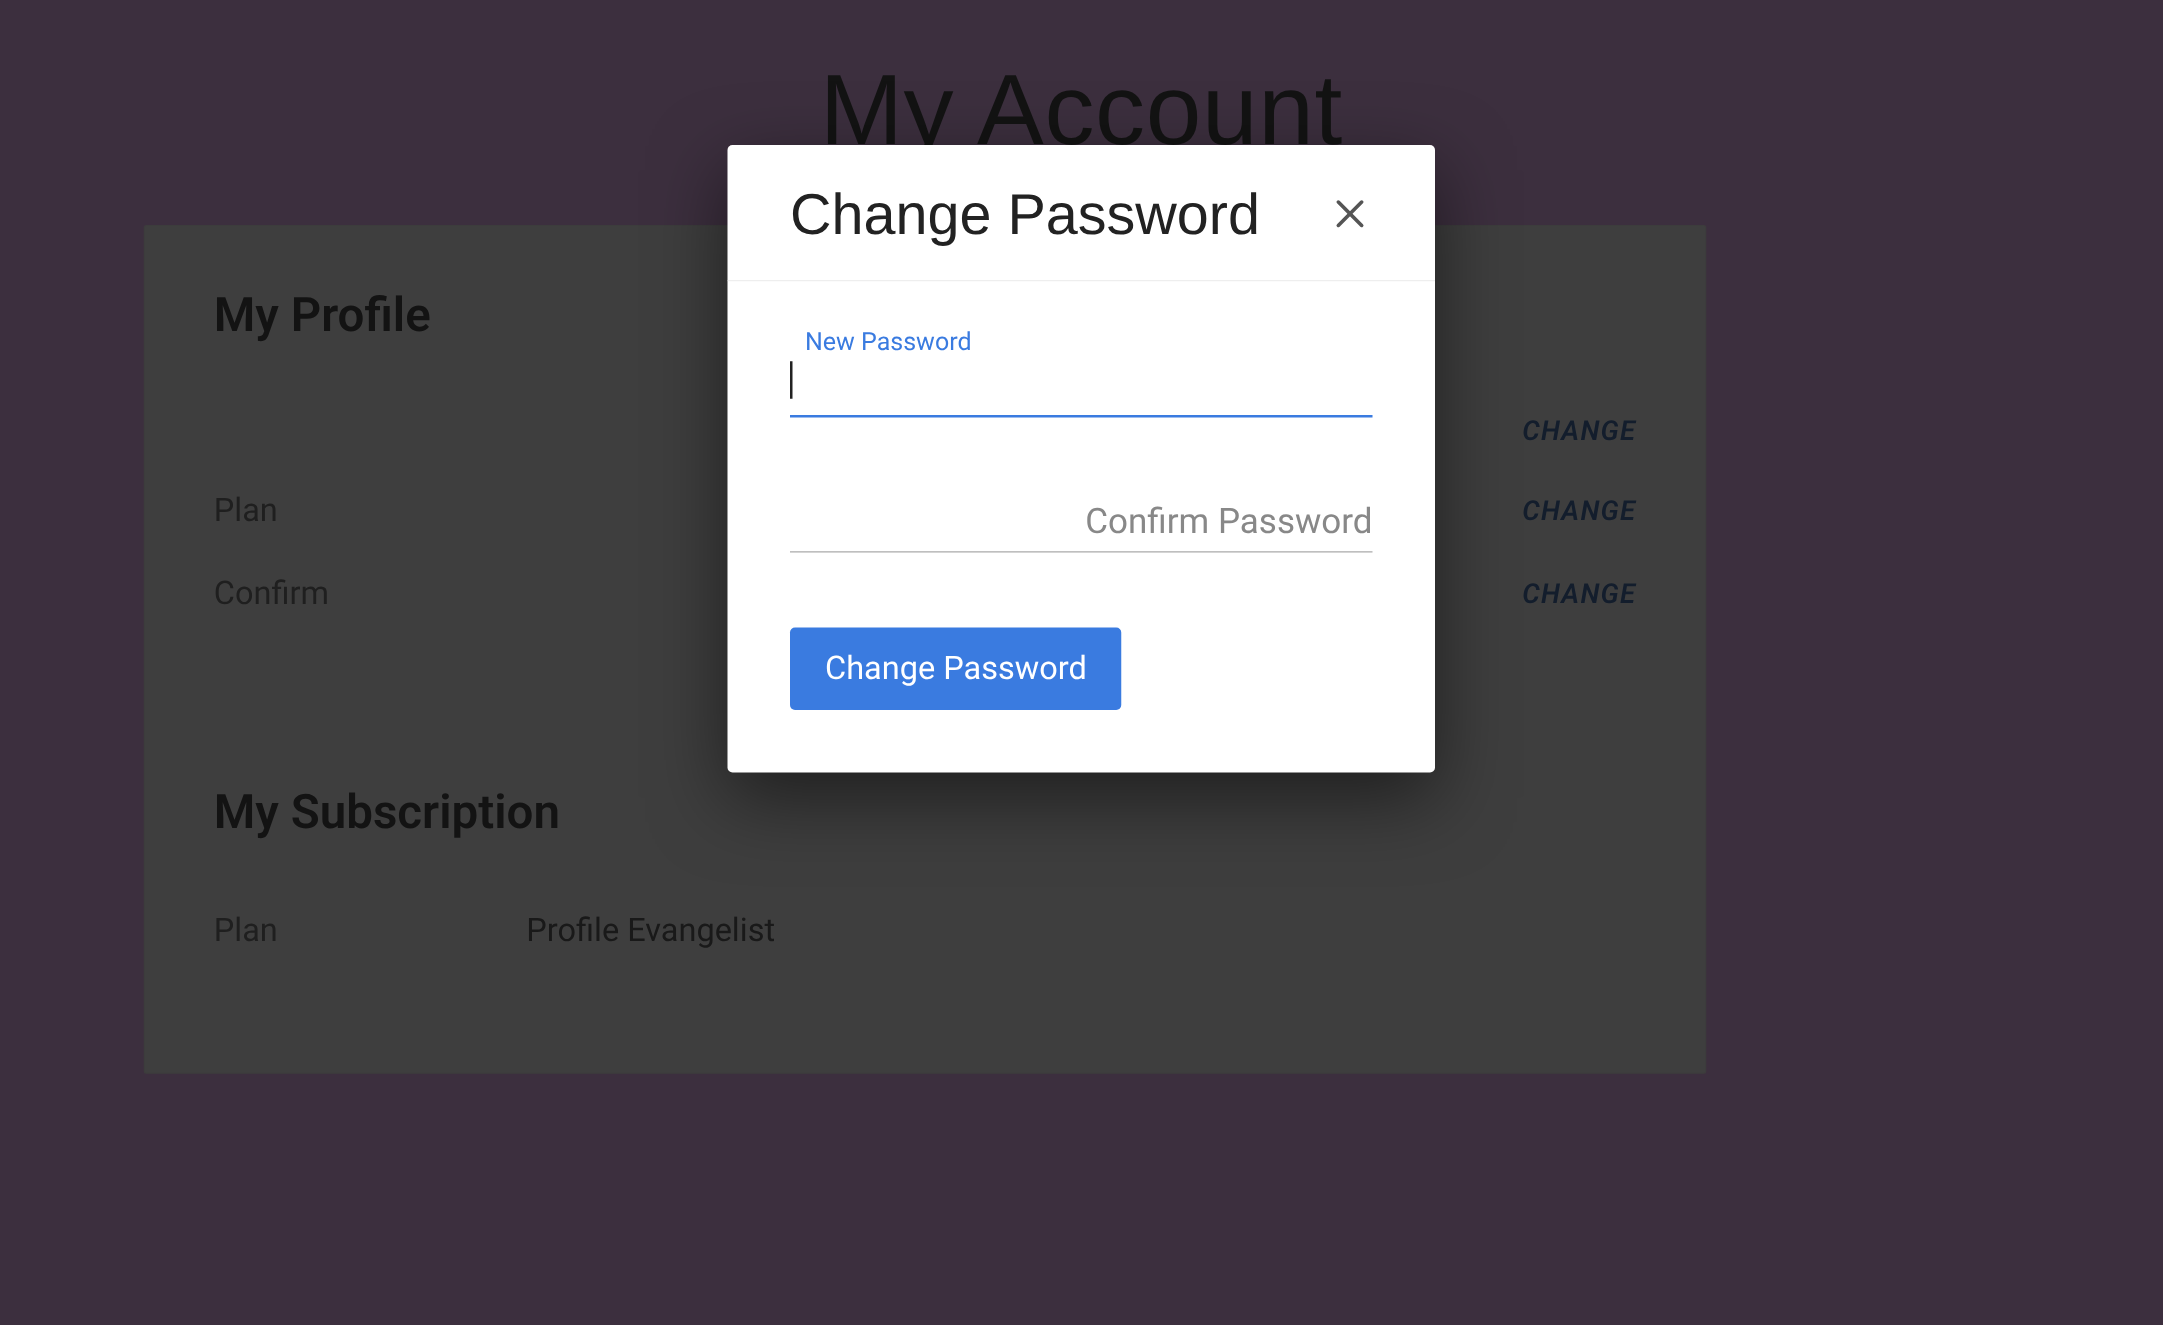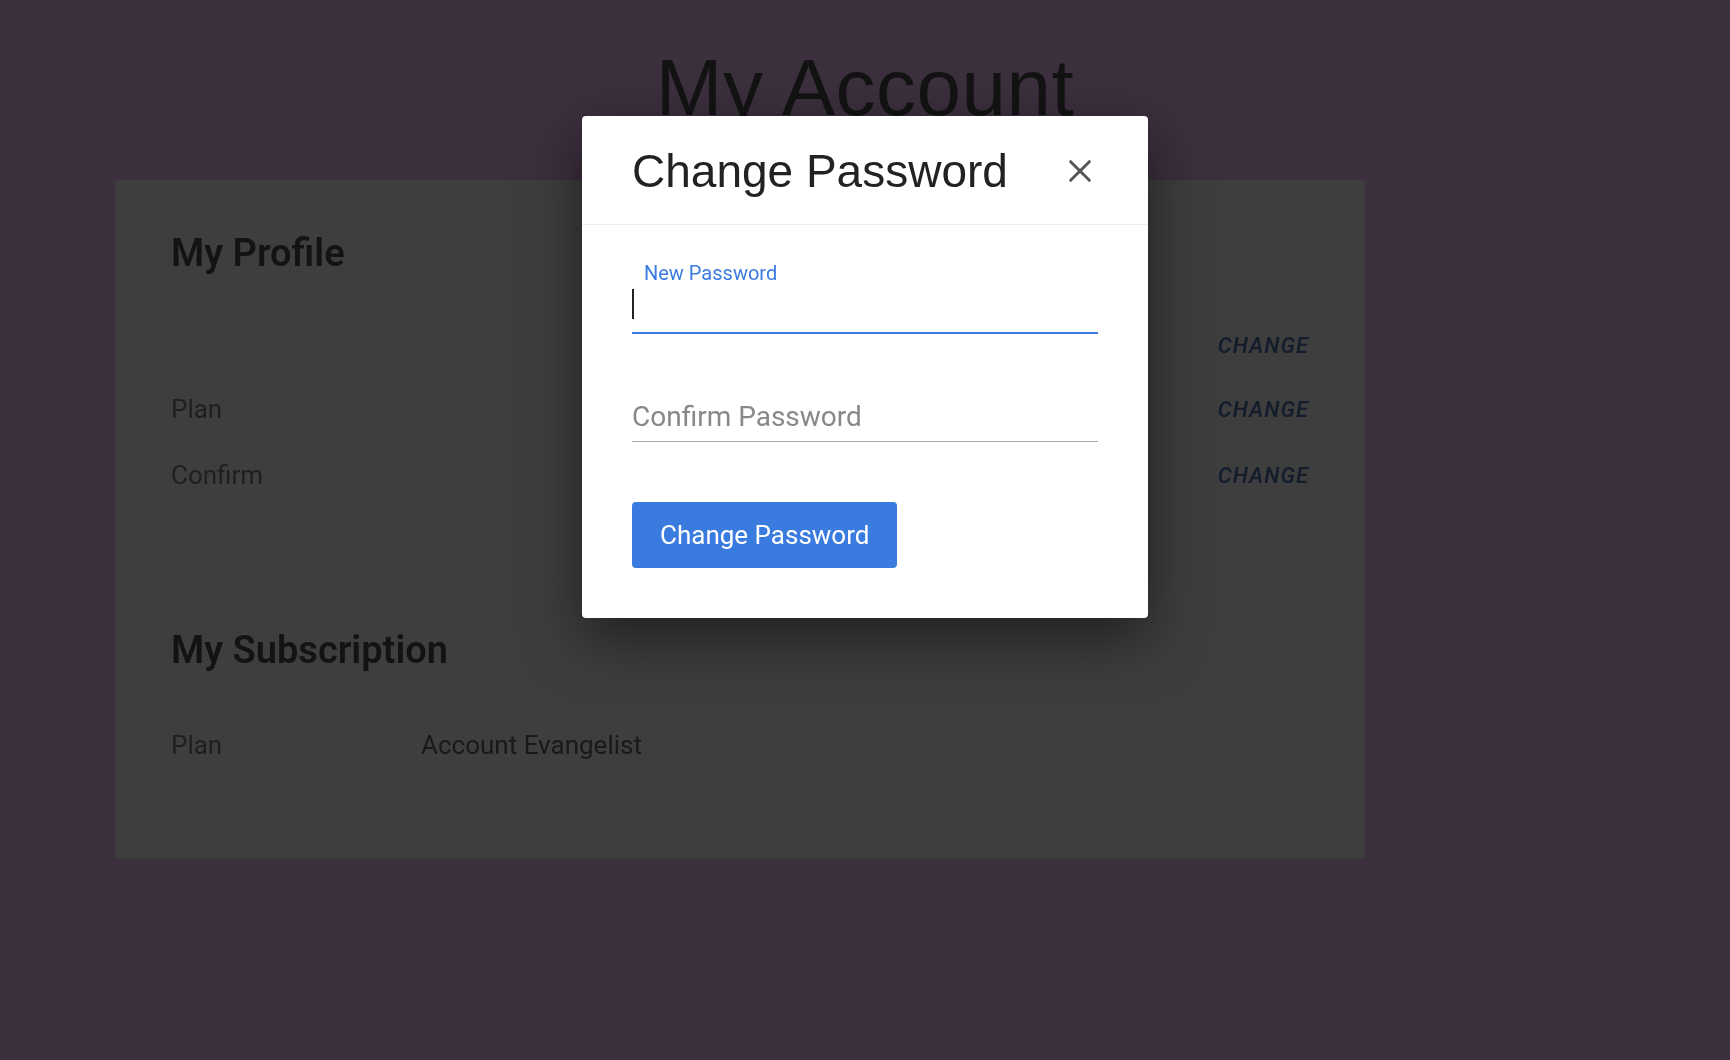--- a/index.html
+++ b/index.html
@@ -124,20 +124,21 @@
   }
   .field input {
     width: 100%;
     border: none;
     border-bottom: 1px solid #aaa;
     font-size: 28px;
     padding: 6px 0 8px 0;
     outline: none;
     background: transparent;
     font-family: inherit;
+    text-align: right;
   }
   .field.active input {
     border-bottom: 2px solid #3a7be0;
   }
   .field .float-label {
     position: absolute;
     left: 12px;
     top: -24px;
     font-size: 20px;
     color: #3a7be0;
@@ -195,21 +196,21 @@
       <div class="row-value"></div>
       <div class="row-action">CHANGE</div>
     </div>
 
     <div class="section-gap"></div>
 
     <h2 class="section-heading">My Subscription</h2>
 
     <div class="profile-row">
       <div class="row-label">Plan</div>
-      <div class="row-value">Account Evangelist</div>
+      <div class="row-value">Profile Evangelist</div>
     </div>
 
   </div>
 
   <div class="overlay">
     <div class="modal">
       <div class="modal-header">
         <div class="modal-title">Change Password</div>
         <div class="close-btn">
           <svg viewBox="0 0 24 24" fill="none" stroke="currentColor" stroke-width="2.5" stroke-linecap="round">

